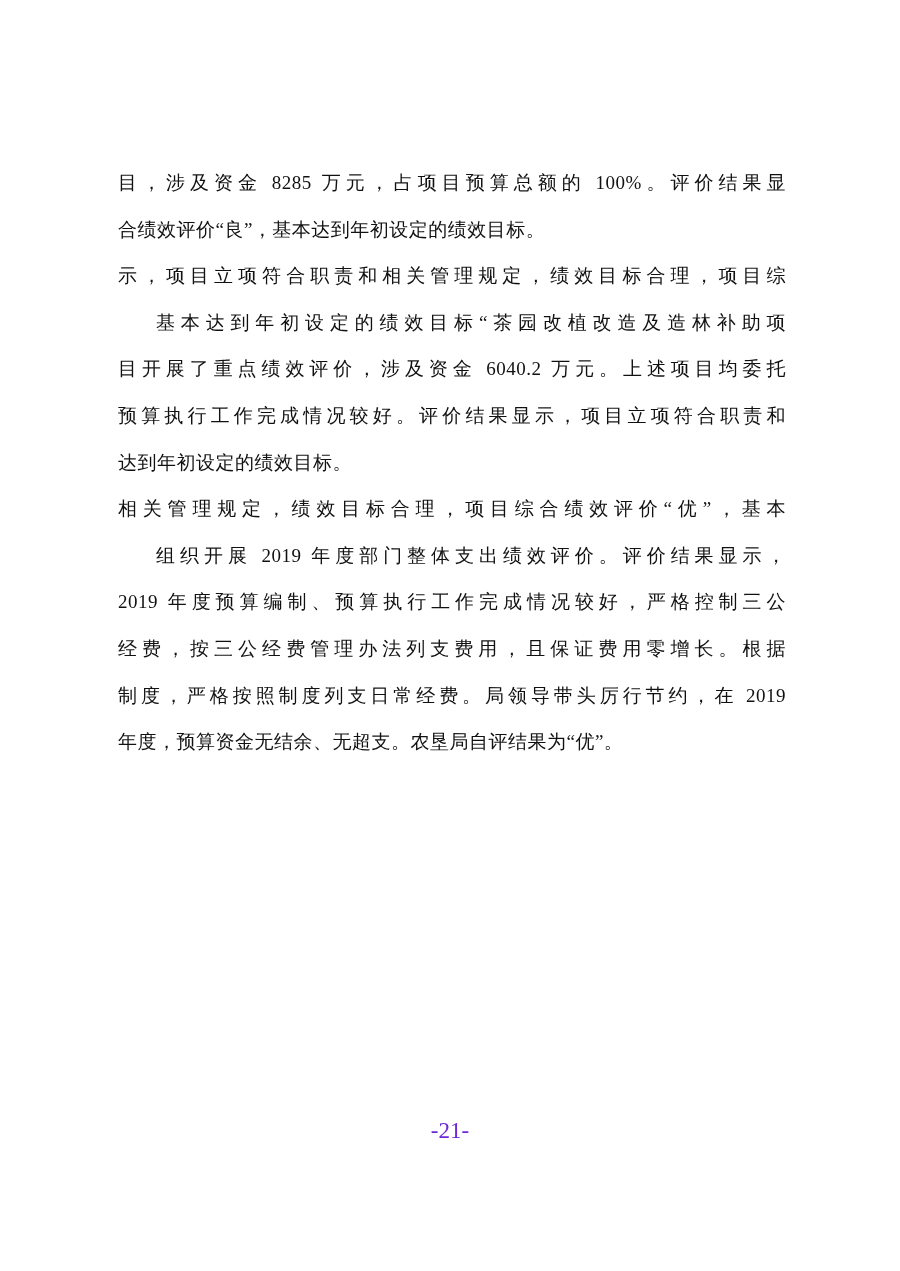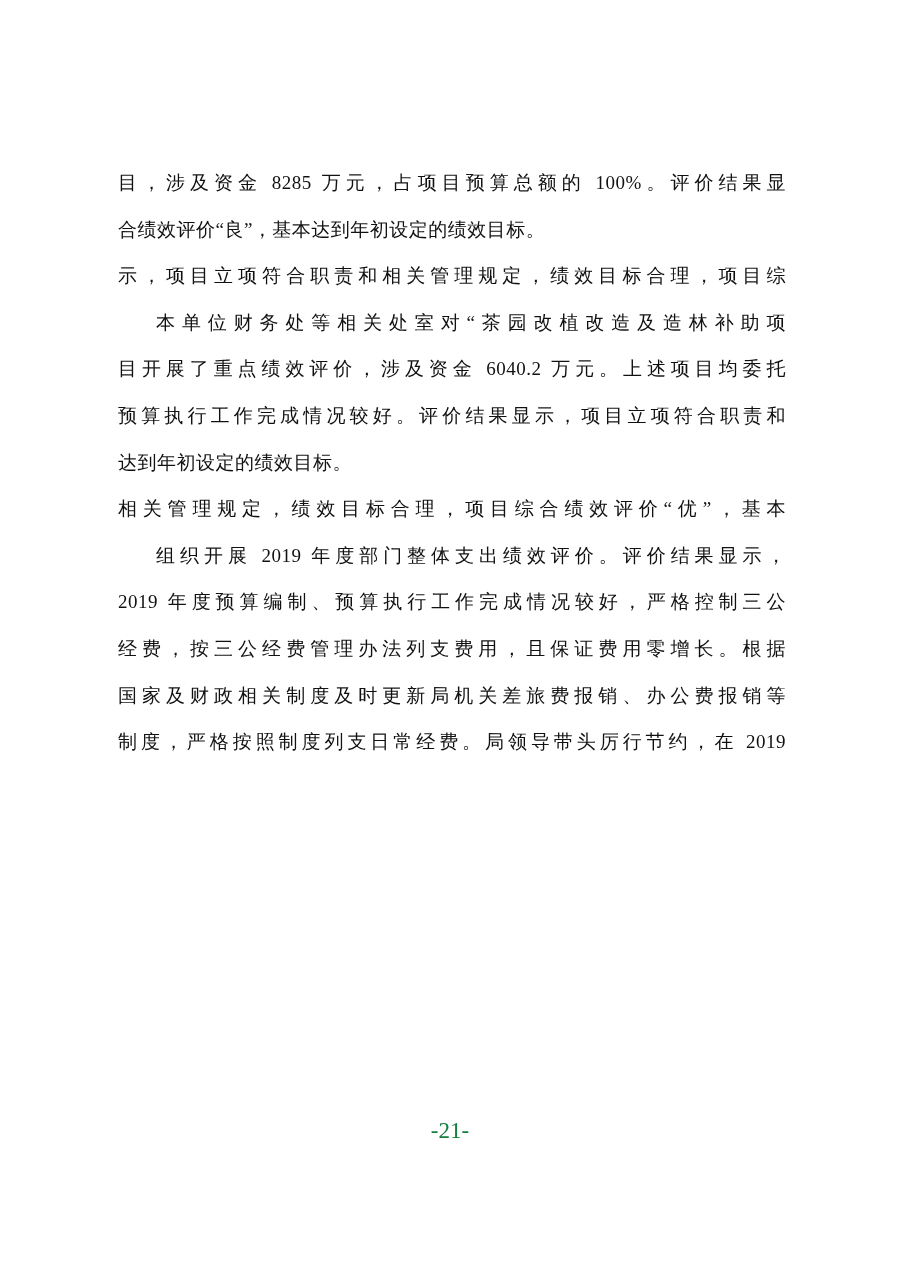--- a/index.html
+++ b/index.html
@@ -44,47 +44,47 @@
     text-indent: 2em;
   }
   .page-number {
     position: absolute;
     top: 1114px;
     left: 0;
     width: 100%;
     text-align: center;
     font-size: 23px;
     line-height: 34px;
-    color: #15803d;
+    color: #6d28d9;
   }
 </style>
 </head>
 <body>
 
 <div class="page">
   <div class="text-block">
 
     <div class="paragraph">
       <div class="line">目，涉及资金 8285 万元，占项目预算总额的 100%。评价结果显</div>
       <div class="line lastline">合绩效评价“良”，基本达到年初设定的绩效目标。</div>
       <div class="line">示，项目立项符合职责和相关管理规定，绩效目标合理，项目综</div>
     </div>
 
     <div class="paragraph">
-      <div class="line indent">本单位财务处等相关处室对“茶园改植改造及造林补助项</div>
+      <div class="line indent">基本达到年初设定的绩效目标“茶园改植改造及造林补助项</div>
       <div class="line">目开展了重点绩效评价，涉及资金 6040.2 万元。上述项目均委托</div>
       <div class="line">预算执行工作完成情况较好。评价结果显示，项目立项符合职责和</div>
       <div class="line lastline">达到年初设定的绩效目标。</div>
       <div class="line">相关管理规定，绩效目标合理，项目综合绩效评价“优”，基本</div>
     </div>
 
     <div class="paragraph">
       <div class="line indent">组织开展 2019 年度部门整体支出绩效评价。评价结果显示，</div>
       <div class="line">2019 年度预算编制、预算执行工作完成情况较好，严格控制三公</div>
       <div class="line">经费，按三公经费管理办法列支费用，且保证费用零增长。根据</div>
-      <div class="line">国家及财政相关制度及时更新局机关差旅费报销、办公费报销等</div>
       <div class="line">制度，严格按照制度列支日常经费。局领导带头厉行节约，在 2019</div>
+      <div class="line lastline">年度，预算资金无结余、无超支。农垦局自评结果为“优”。</div>
     </div>
 
   </div>
 
   <div class="page-number">-21-</div>
 </div>
 
 </body></html>

